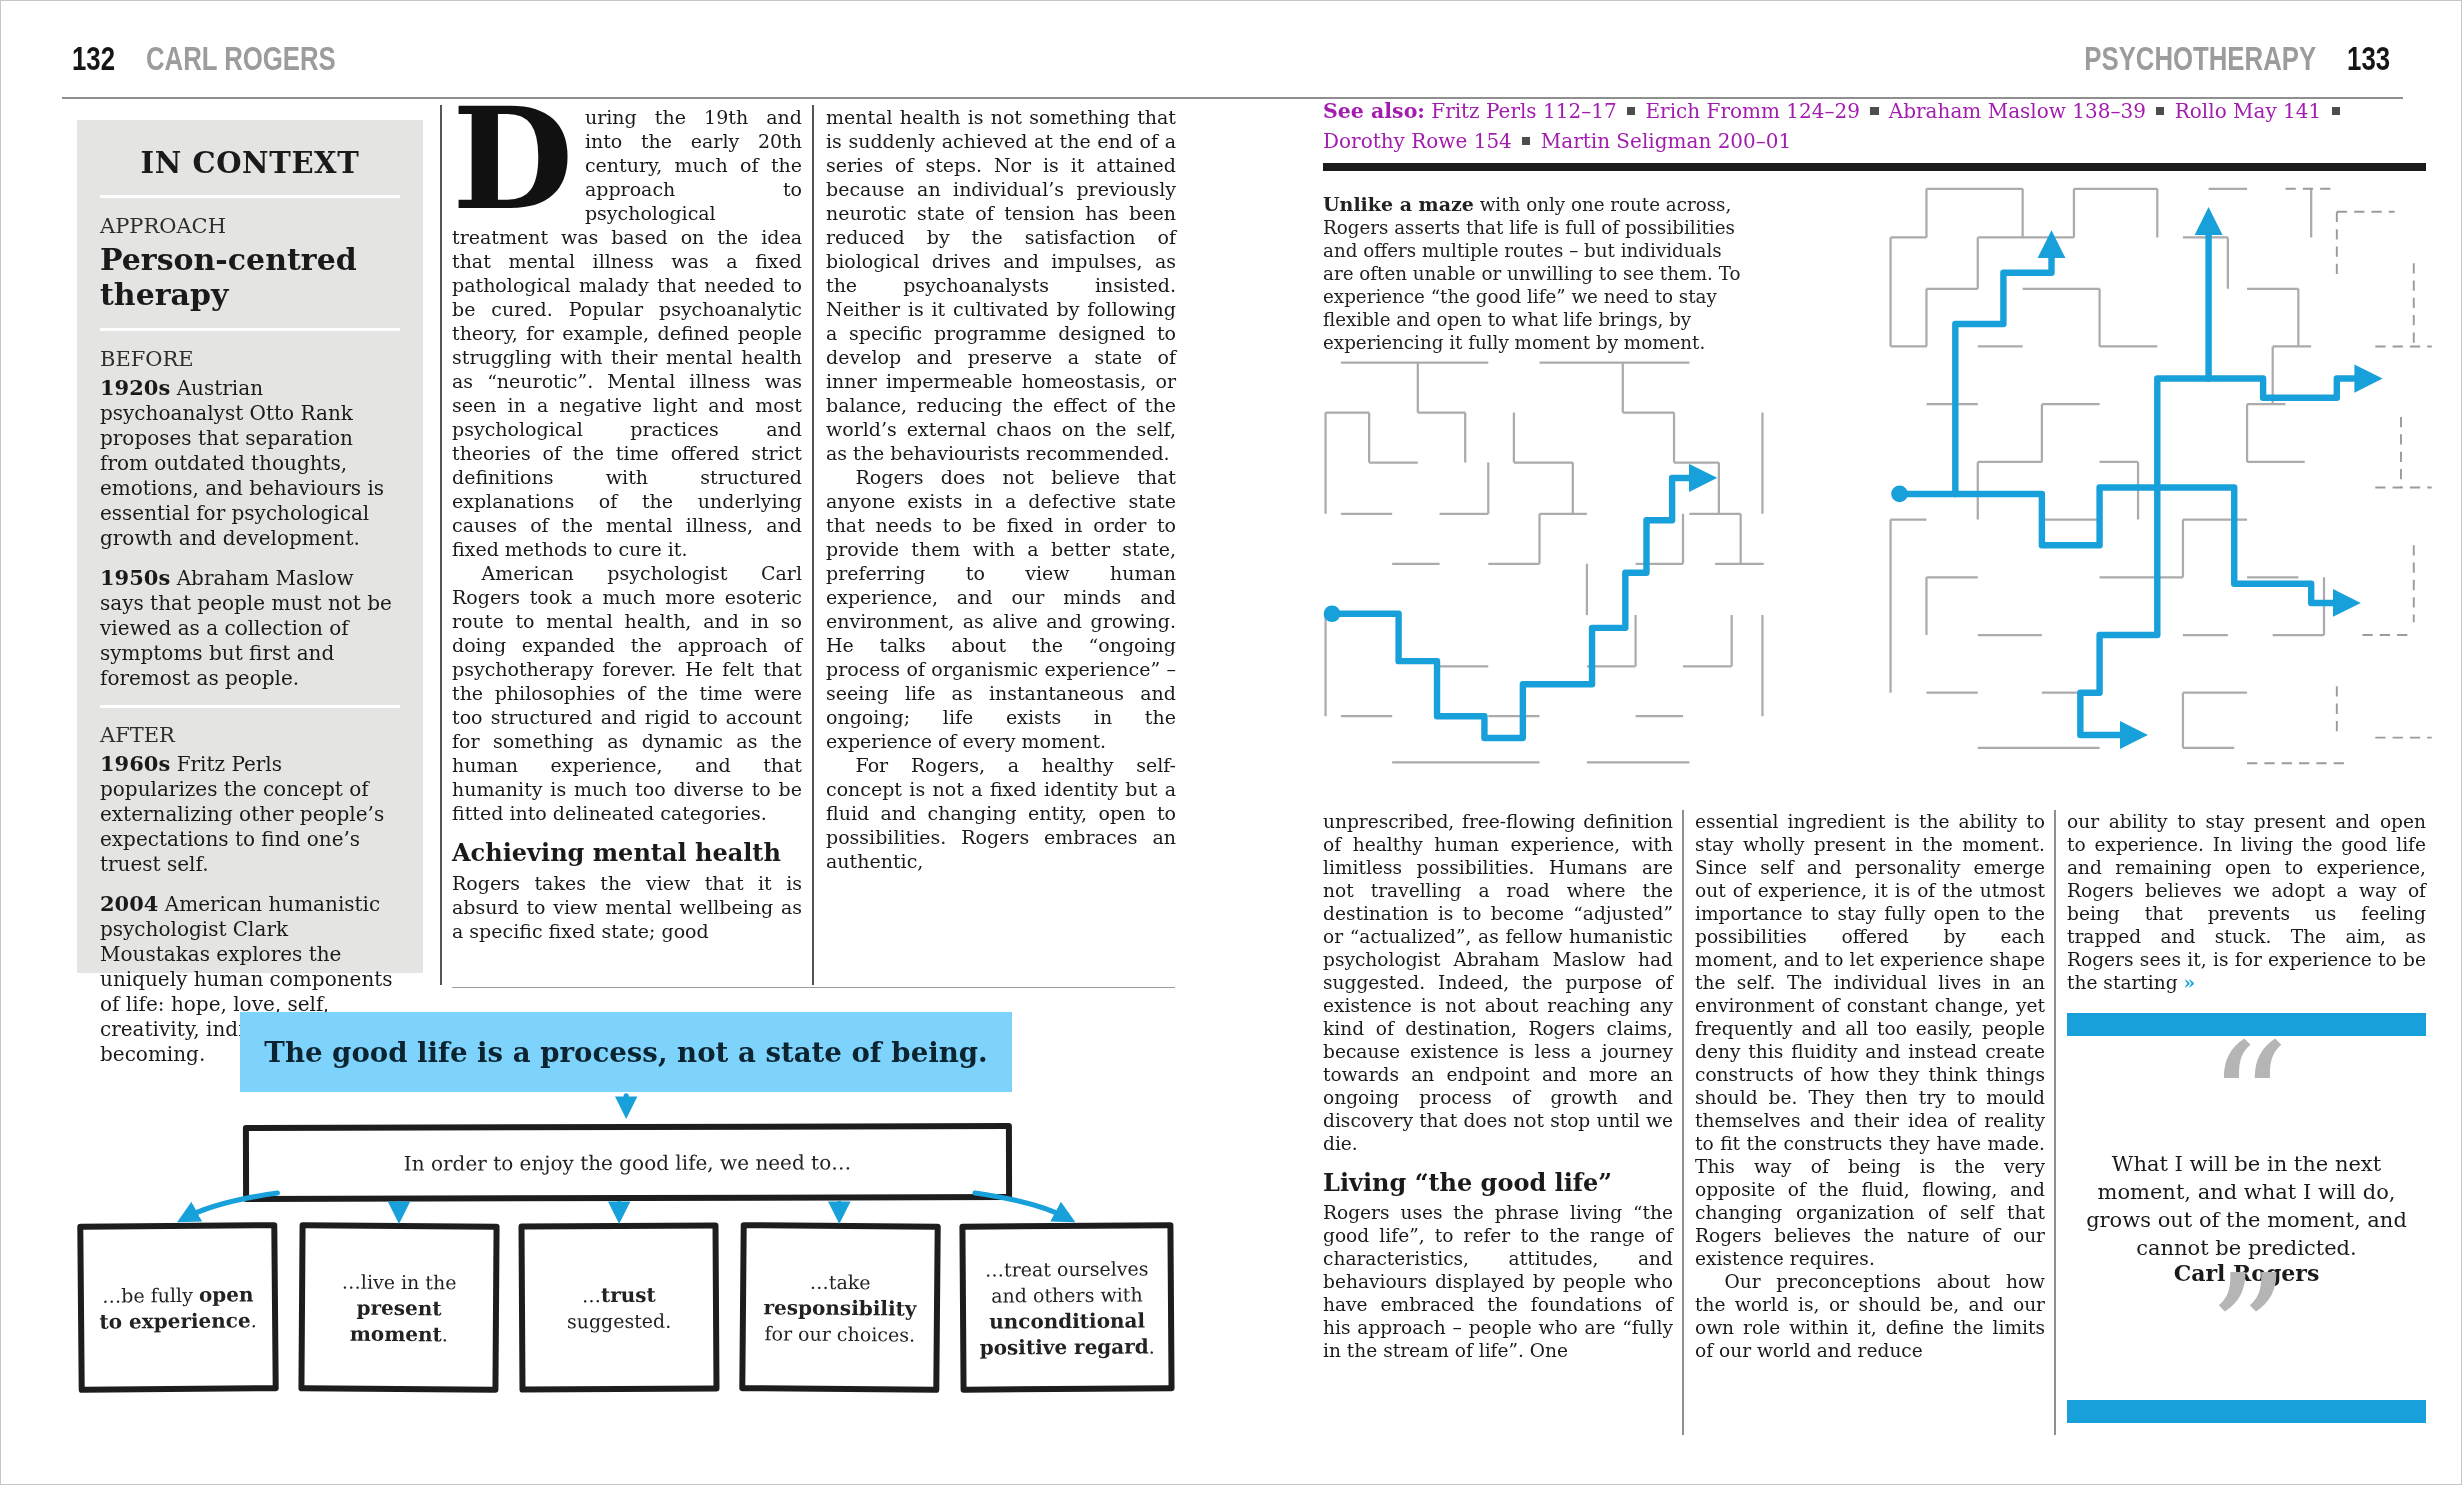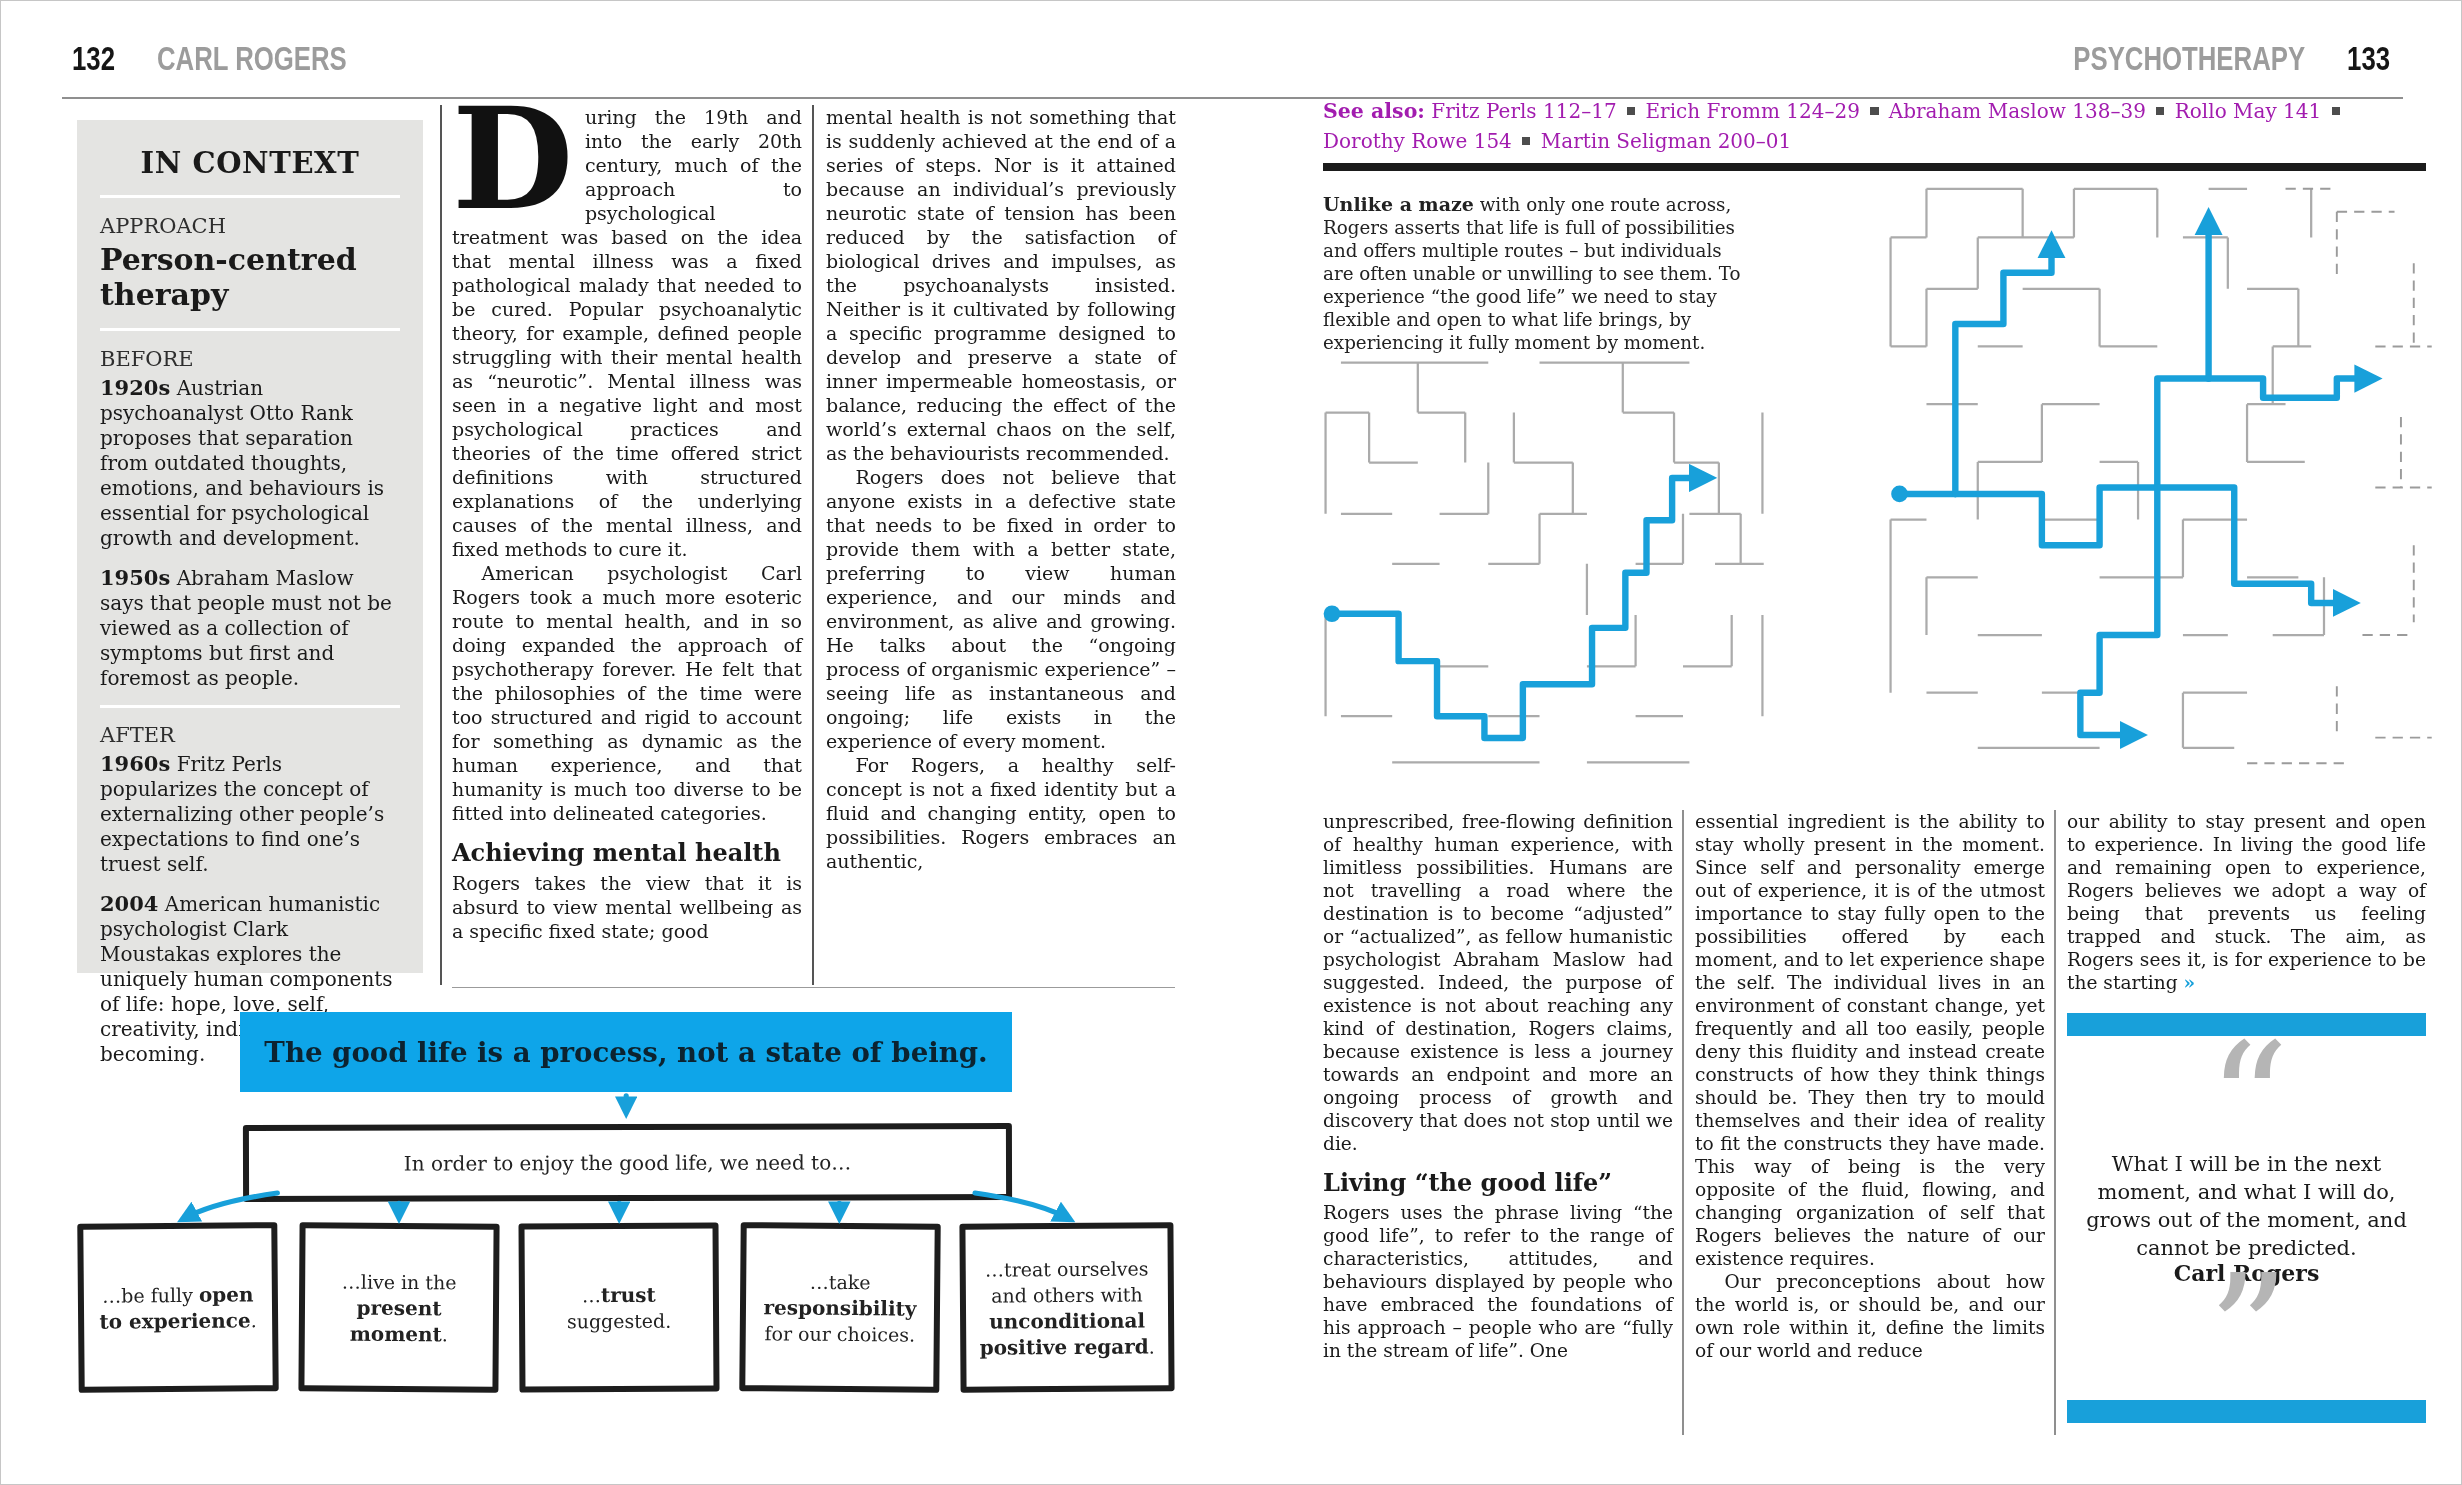--- a/index.html
+++ b/index.html
@@ -1,18 +1,18 @@
 <!DOCTYPE html>
 <html style="font-size:10.3px"><head>
 <meta charset="utf-8">
 <style>
   html,body{margin:0;padding:0;background:#e8e8e8;}
   .spread{position:relative;width:2462px;height:1485px;background:#ffffff;border:1.3px solid #c6c6c6;box-sizing:border-box;overflow:hidden;font-family:"DejaVu Serif",serif;color:#1a1a1a;}
   
-  .phead{position:absolute;top:41px;display:flex;gap:30px;font-family:"Liberation Sans",sans-serif;font-weight:bold;font-size:33px;line-height:33px;white-space:nowrap;}
+  .phead{position:absolute;top:41px;display:flex;gap:19px;font-family:"Liberation Sans",sans-serif;font-weight:bold;font-size:33px;line-height:33px;white-space:nowrap;}
   .phead .num{color:#161616;}
   .phead .ttl{color:#9c9c9c;}
   .phead span{display:inline-block;transform:scaleX(0.78);}
   .phead-left{left:71px;transform-origin:left;}
   .phead-left span{transform-origin:left;}
   .phead-right{right:71px;transform-origin:right;}
   .phead-right span{transform-origin:right;}
   .head-rule{position:absolute;left:61px;top:96px;width:2341px;height:1.9px;background:#8f8f8f;}
   
   .incontext{position:absolute;left:76px;top:119px;width:346px;height:853px;background:#e4e4e2;box-sizing:border-box;padding:22px 23px;}
@@ -28,21 +28,21 @@
   .colL2{left:825px;}
   .col p{margin:0;}
   .col p.ind{text-indent:29.5px;}
   .dropcap{float:left;font-weight:bold;font-size:140px;line-height:100px;padding:3.8px 11.5px 0 0;color:#111;}
   .subhead{font-weight:bold;font-size:24px;line-height:26px;margin:15.4px 0 5.1px 0;text-align:left;}
   .vrule{position:absolute;width:1.9px;background:#555;}
   .vruleA{left:439px;top:104px;height:880px;}
   .vruleB{left:811px;top:104px;height:880px;}
   .hrule-cols{position:absolute;left:451px;top:986px;width:723px;height:1.3px;background:#9b9b9b;}
   
-  .dg-bar{position:absolute;left:239px;top:1011px;width:772px;height:80px;background:#0ea5e9;display:flex;align-items:center;justify-content:center;}
+  .dg-bar{position:absolute;left:239px;top:1011px;width:772px;height:80px;background:#7dd3fc;display:flex;align-items:center;justify-content:center;}
   .dg-bar span{font-weight:bold;font-size:27.6px;color:#0c2330;}
   .dg-mid{position:absolute;left:242px;top:1123px;width:769px;height:77px;border:6.4px solid #1d1d1d;border-radius:3.2px;background:#fff;box-sizing:border-box;display:flex;align-items:center;justify-content:center;font-size:20px;color:#222;transform:rotate(-0.15deg);}
   .gbox{position:absolute;top:1222px;height:169px;border:6.4px solid #1d1d1d;border-radius:3.2px;background:#fff;box-sizing:border-box;display:flex;align-items:center;justify-content:center;text-align:center;font-size:19px;line-height:26px;padding:0 11.5px;color:#222;}
   .gbox b{font-size:20px;}
   .r1{transform:rotate(-0.5deg);} .r2{transform:rotate(0.4deg);} .r3{transform:rotate(-0.35deg);} .r4{transform:rotate(0.5deg);} .r5{transform:rotate(-0.4deg);}
   .dg-svg{position:absolute;left:64px;top:1000px;pointer-events:none;z-index:3;}
   
   .seealso{position:absolute;left:1322px;top:96px;width:1104px;font-size:20px;line-height:29.5px;color:#a21caf;}
   .seealso b{font-size:20.5px;}
   .sq{display:inline-block;width:8.3px;height:8.3px;background:#4d4d4d;margin:0 10.3px 2.6px 10.3px;vertical-align:middle;}

